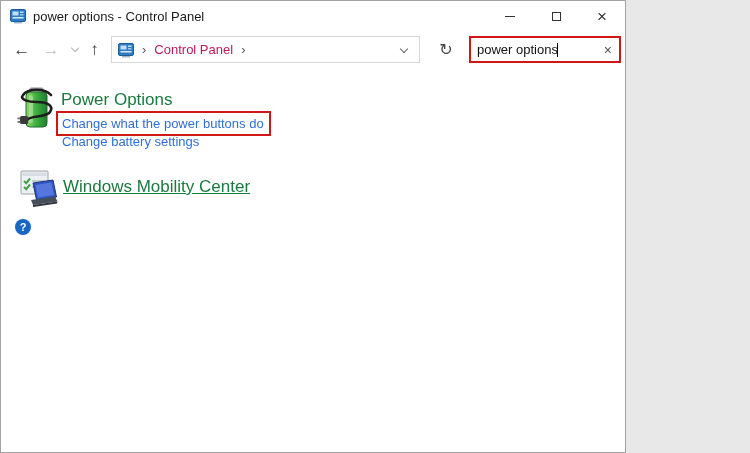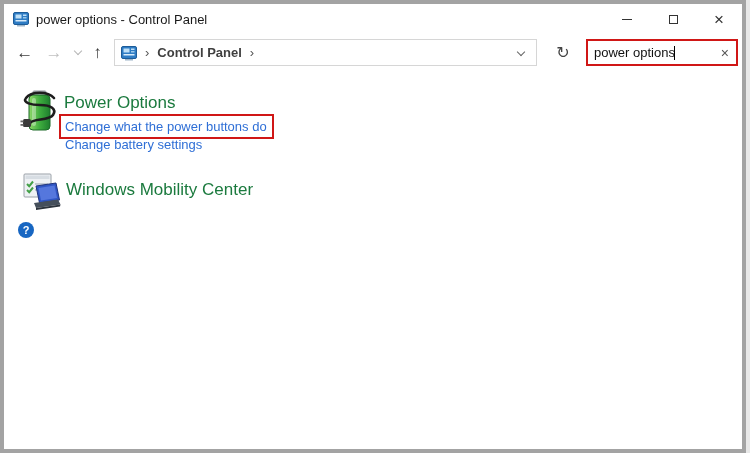--- a/index.html
+++ b/index.html
@@ -6,22 +6,22 @@
   html, body { margin: 0; padding: 0; }
   body {
     width: 750px; height: 453px;
     font-family: "Liberation Sans", "DejaVu Sans", sans-serif;
     background: #e8e8e8;
     cursor: default;
     -webkit-user-select: none; user-select: none;
   }
   .window {
     position: relative;
-    width: 746px; height: 453px;
-    border: 4px solid #a3a3a3;
+    width: 626px; height: 453px;
+    border: 1px solid #a3a3a3;
     background: #ffffff;
     overflow: hidden;
   }
 
   
   .titlebar {
     height: 30px;
     display: flex; align-items: center;
     padding-left: 9px;
     background: #ffffff;
@@ -63,21 +63,21 @@
   .breadcrumb {
     flex: 1 1 auto; height: 27px;
     border: 1px solid #d6d6d6; background: #fff;
     display: flex; align-items: center;
     padding: 0 8px 0 6px;
     font-size: 13px; color: #1a1a1a;
     margin-right: 8px;
   }
   .bc-icon { width: 16px; height: 16px; flex: 0 0 16px; }
   .bc-sep { margin: 0 8px; color: #555; font-size: 13px; }
-  .bc-label { color: #404040; font-weight: bold; }
+  .bc-label { color: #be185d; }
   .bc-chev {
     width: 6px; height: 6px;
     border-right: 1.6px solid #666; border-bottom: 1.6px solid #666;
     transform: rotate(45deg);
     margin: -2px 4px 0 auto;
   }
   .refresh-btn {
     flex: 0 0 36px; text-align: center;
     font-size: 16px; color: #444; line-height: 1;
     margin-right: 5px;
@@ -112,21 +112,21 @@
     display: flex; align-items: center; justify-content: center;
     margin-right: 3px; flex: 0 0 16px;
   }
 
   #power-icon    { left: 15px;  top: 19px;  }
   #power-title   { left: 59px;  top: 22px;  }
   #annot-link    { left: 54px;  top: 43px;  }
   #link-battery  { left: 60px;  top: 66px;  }
   #link-lid      { left: 60px;  top: 82px;  }
   #mob-icon      { left: 18px;  top: 102px; }
-  #mob-title     { left: 61px;  top: 109px; }
+  #mob-title     { left: 61px;  top: 109px; text-decoration: underline; }
   #help-line     { left: 13px;  top: 151px; }
 </style>
 </head>
 <body>
 
 <div class="window">
 
   <div class="titlebar">
     <span class="app-icon">
       <svg width="16" height="16" viewBox="0 0 16 16">

